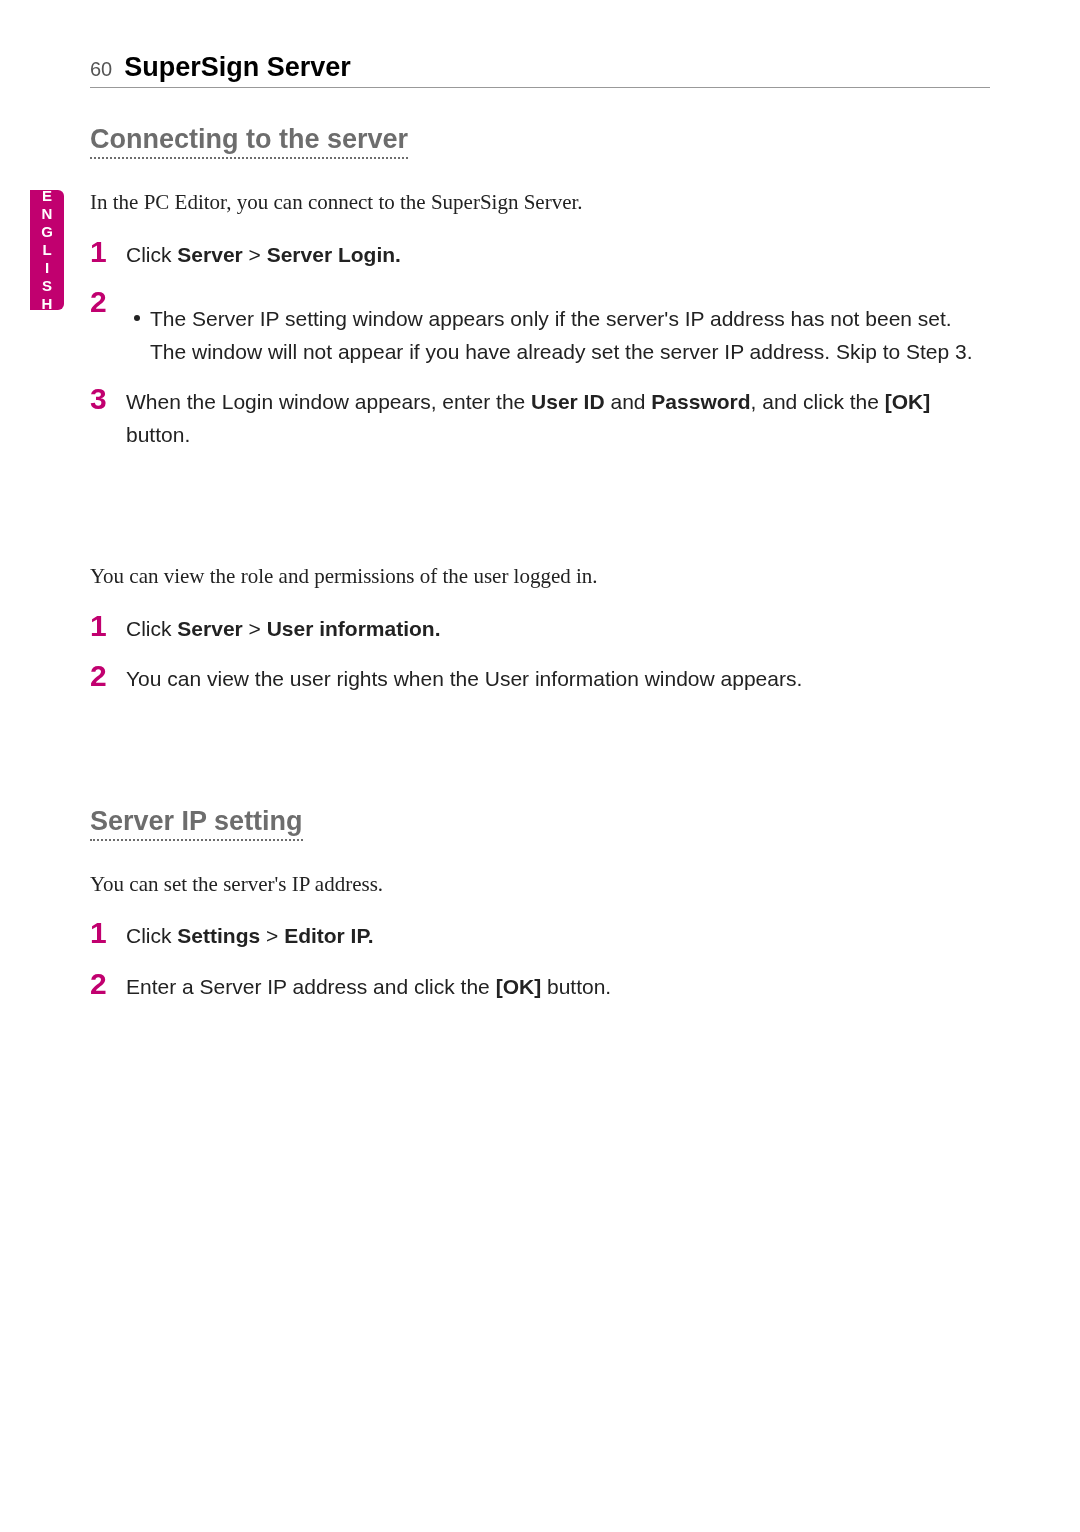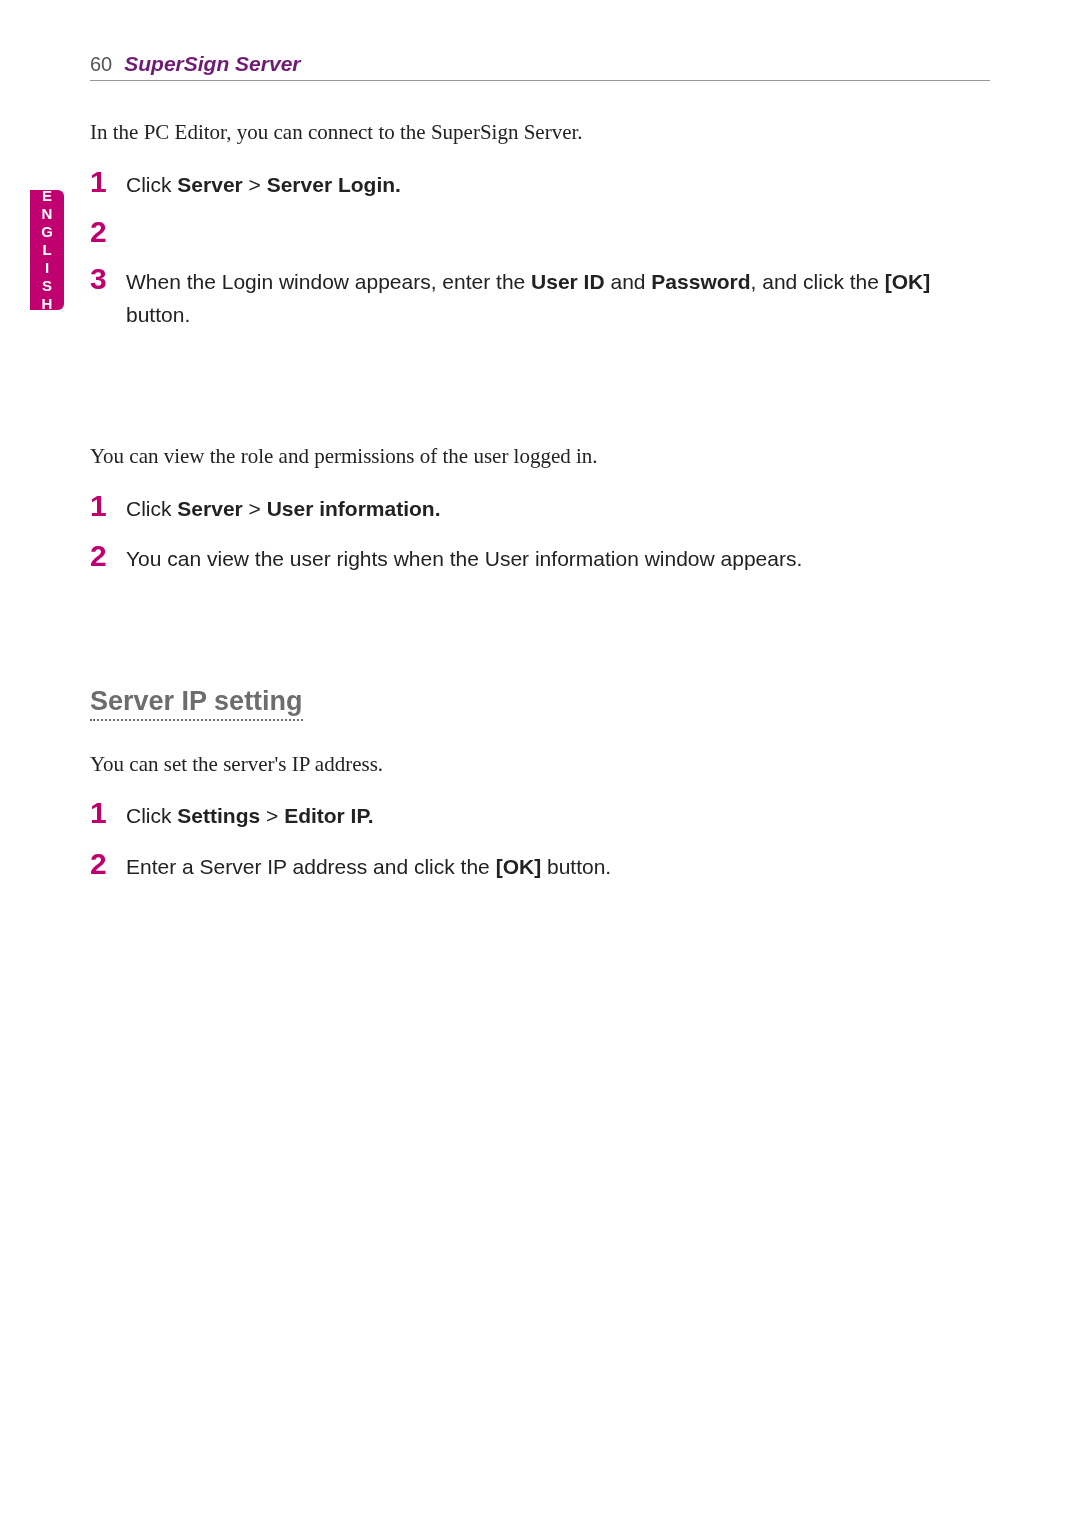--- a/index.html
+++ b/index.html
@@ -25,24 +25,23 @@
     padding-bottom: 4px;
     margin-bottom: 36px;
   }
   .page-number {
     font-size: 20px;
     color: #555;
     margin-right: 12px;
     font-weight: 400;
   }
   .header-title {
-    font-size: 21px;
+    font-size: 27px;
     font-weight: 700;
-    color: #701a75;
-    font-style: italic;
+    color: #000000;
   }
   .side-tab {
     position: absolute;
     left: 30px;
     top: 190px;
     width: 34px;
     height: 120px;
     background: #c1006f;
     border-top-right-radius: 6px;
     border-bottom-right-radius: 6px;
@@ -130,30 +129,34 @@
   <div class="header-line">
     <span class="page-number">60</span>
     <span class="header-title">SuperSign Server</span>
   </div>
 
   <div class="side-tab">
     <span>ENGLISH</span>
   </div>
 
   <div id="sections-root">
-      <div class="section"><div class="section-intro">In the PC Editor, you can connect to the SuperSign Server.</div><div class="steps">
+      <div class="section"><div class="section-title">Connecting to the server</div><div class="section-intro">In the PC Editor, you can connect to the SuperSign Server.</div><div class="steps">
           <div class="step">
             <div class="step-number">1</div>
             <div class="step-body">
               <div>Click <b>Server</b> &gt; <b>Server Login.</b></div>
             </div>
           </div>
           <div class="step">
             <div class="step-number">2</div>
             <div class="step-body">
+              <div class="sub-bullet">
+                <div class="dot"></div>
+                <div class="text">The Server IP setting window appears only if the server's IP address has not been set. The window will not appear if you have already set the server IP address. Skip to Step 3.</div>
+              </div>
             </div>
           </div>
           <div class="step">
             <div class="step-number">3</div>
             <div class="step-body">
               <div>When the Login window appears, enter the <b>User ID</b> and <b>Password</b>, and click the <b>[OK]</b> button.</div>
             </div>
           </div>
         </div></div>
       <div class="section"><div class="section-intro">You can view the role and permissions of the user logged in.</div><div class="steps">

